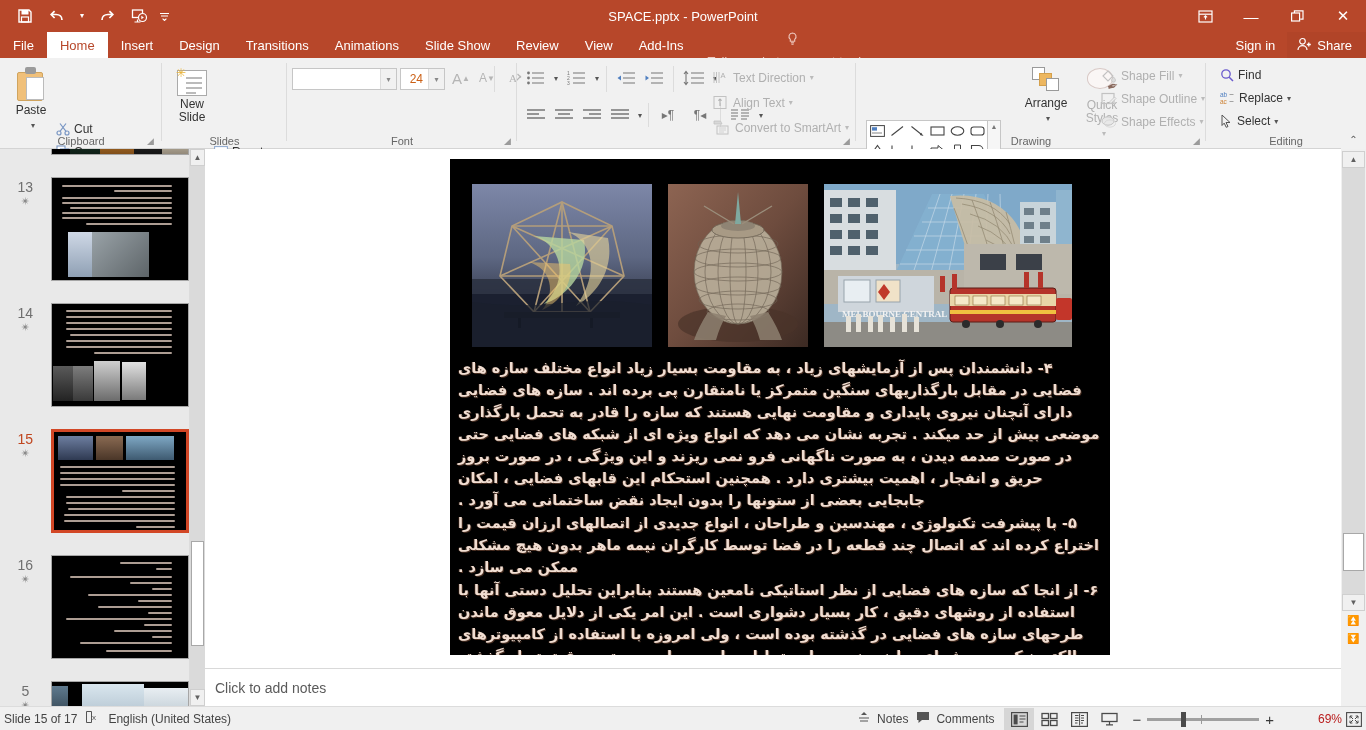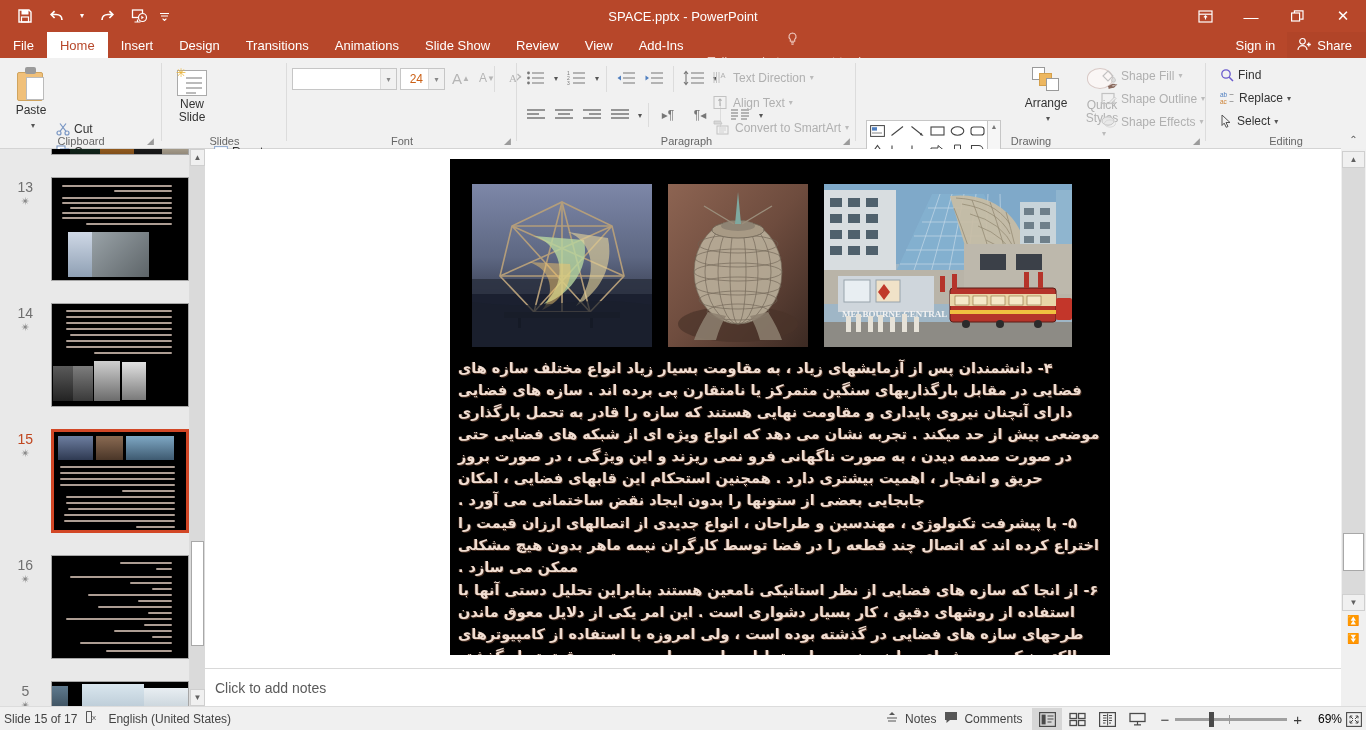--- a/index.html
+++ b/index.html
@@ -233,21 +233,21 @@
   .sb-right { position: absolute; right: 0; top: 0; height: 24px; display: flex; align-items: center; }
   .view-btn {
     width: 30px; height: 22px; display: flex; align-items: center; justify-content: center;
     font-size: 13px; color: #4a4a4a;
   }
   .view-btn.active { background: #d6d6d6; }
   .zoom-slider { display: flex; align-items: center; gap: 6px; padding: 0 8px; }
   .zs-track { position: relative; width: 112px; height: 3px; background: #a0a0a0; }
   .zs-mid { position: absolute; left: 54px; top: -3px; width: 1px; height: 9px; background: #9a9a9a; }
   .zs-handle { position: absolute; left: 34px; top: -6px; width: 5px; height: 15px; background: #4a4a4a; }
-  .zoom-pct { font-size: 12px; color: #000000; min-width: 32px; text-align: right; }
+  .zoom-pct { font-size: 12px; color: #b91c1c; min-width: 32px; text-align: right; margin-left: 28px; }
 </style>
 </head>
 <body>
 
 <div class="titlebar">
   <div class="qat">
     <div class="qat-btn">
       <svg width="16" height="16" viewBox="0 0 16 16">
           <path d="M2 2h10l2 2v10H2V2z" fill="none" stroke="#fff" stroke-width="1.4"></path>
           <rect x="4.5" y="2" width="7" height="4.5" fill="#fff"></rect>
@@ -600,21 +600,20 @@
         <svg width="18" height="15" viewBox="0 0 18 15">
             <path d="M1 4h8l-1.5-3H1z" fill="#d8d8d8" stroke="#c2c2c2" stroke-width="0.8"></path>
             <rect x="4" y="6" width="11" height="8" fill="none" stroke="#c2c2c2" stroke-width="1"></rect>
             <path d="M6 8h7M6 10h7M6 12h5" stroke="#cfcfcf" stroke-width="0.9"></path>
           </svg>
       </span>
       <span>Convert to SmartArt</span>
       <span class="caret dis">▾</span>
     </div>
 
-    <div class="grp-label">Paragraph</div>
     <div class="dlg-launch" style="right:6px;">◢</div>
     <div class="grp-divider" style="right:0;"></div>
   </div>
 
   <div class="grp" style="left:856px; width:350px;">
     <div class="grp-label">Drawing</div>
     <div class="dlg-launch" style="right:6px;">◢</div>
     <div class="grp-divider" style="right:0;"></div>
 
     <div class="bigbtn" style="left:160px; top:5px; width:60px;">

